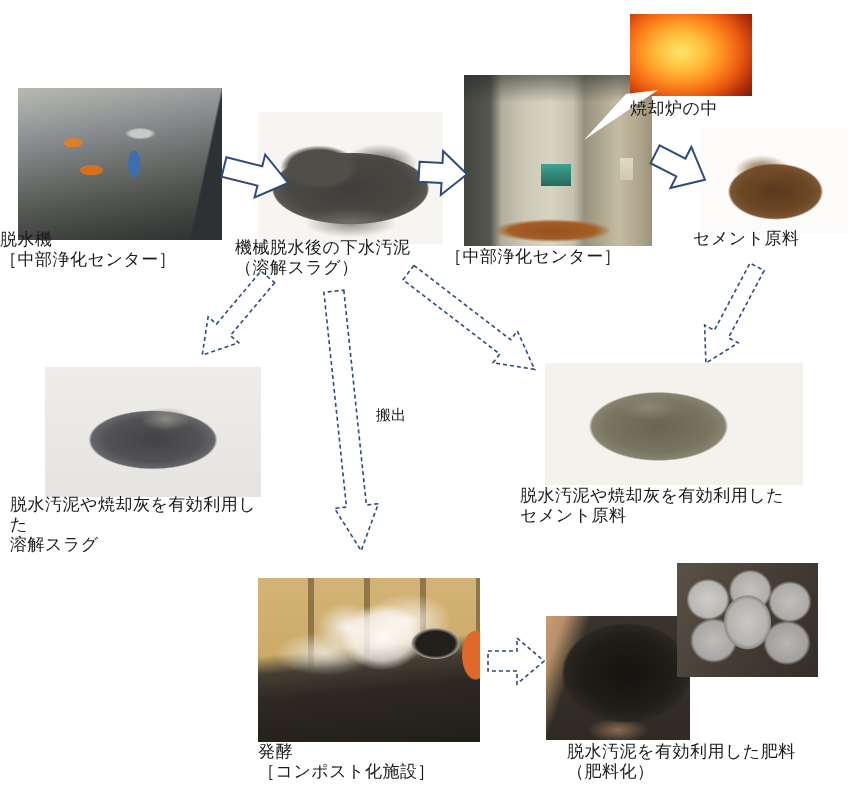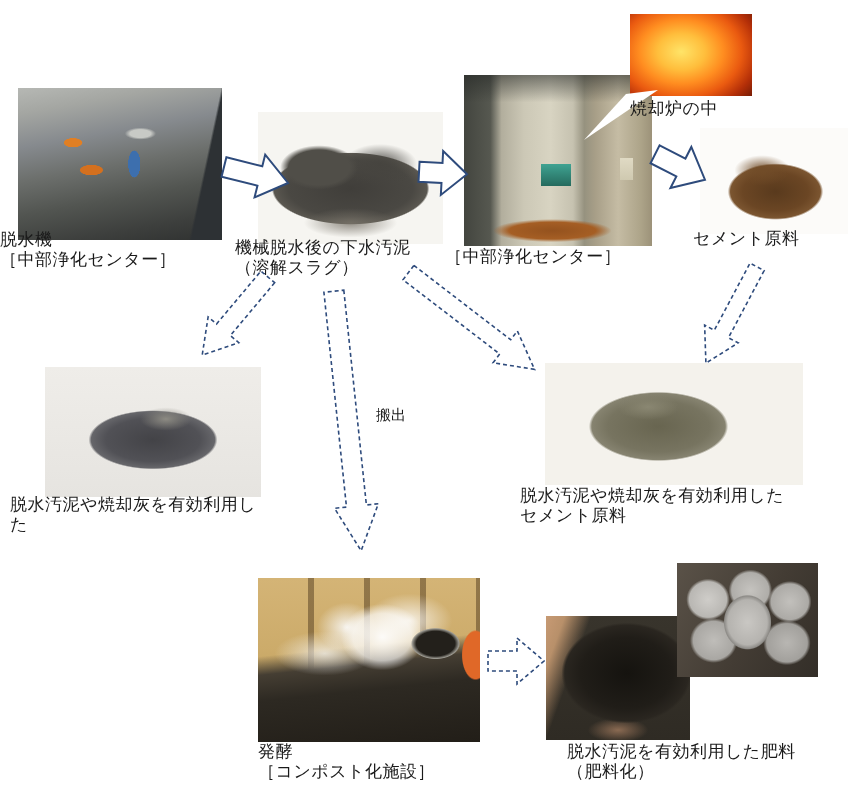--- a/index.html
+++ b/index.html
@@ -163,20 +163,21 @@
   <div class="cap" style="left:630px;top:99px;width:125px">
     <div>焼却炉の中</div>
   </div>
 
   <div class="cap" style="left:693px;top:229px;width:155px">
     <div>セメント原料</div>
   </div>
 
   <div class="cap" style="left:10px;top:495px;width:260px">
     <div>脱水汚泥や焼却灰を有効利用した</div>
+    <div>溶解スラグ</div>
   </div>
 
   <div class="cap" style="left:520px;top:486px;width:275px">
     <div>脱水汚泥や焼却灰を有効利用した</div>
     <div>セメント原料</div>
   </div>
 
   <div class="cap" style="left:567px;top:742px;width:250px">
     <div>脱水汚泥を有効利用した肥料</div>
     <div>（肥料化）</div>

